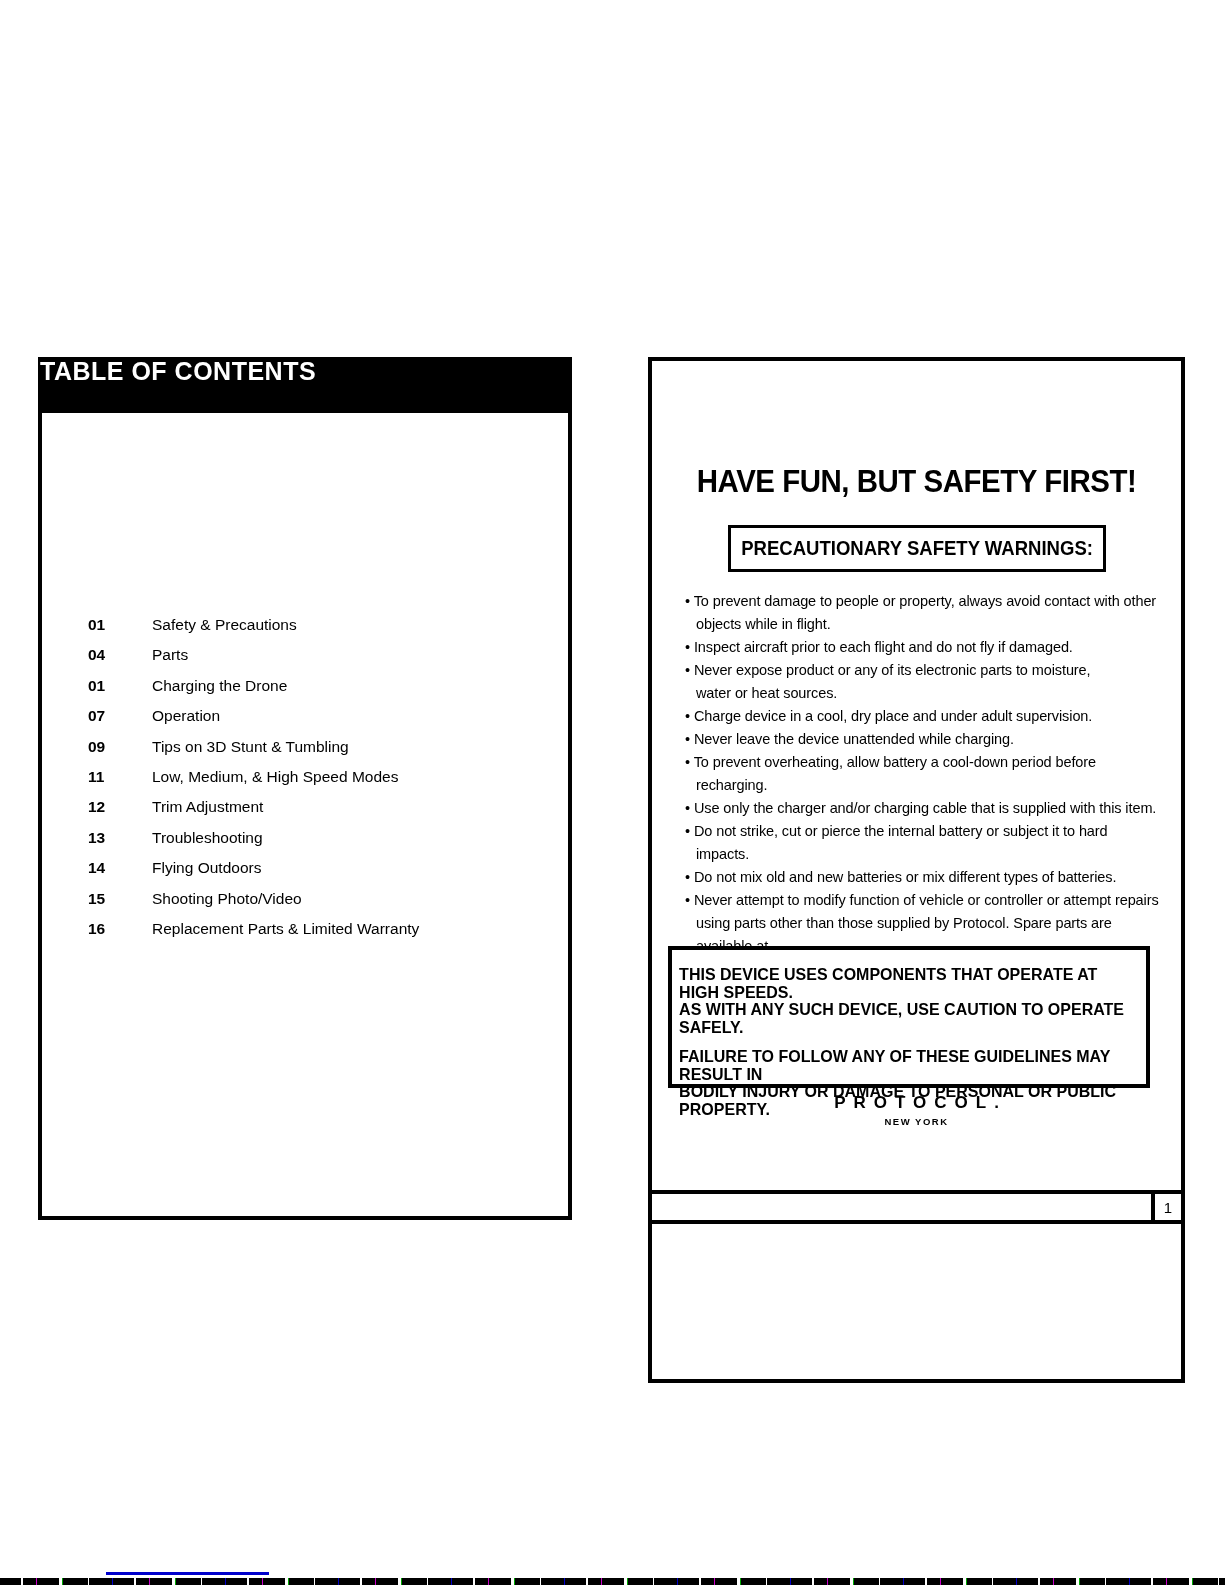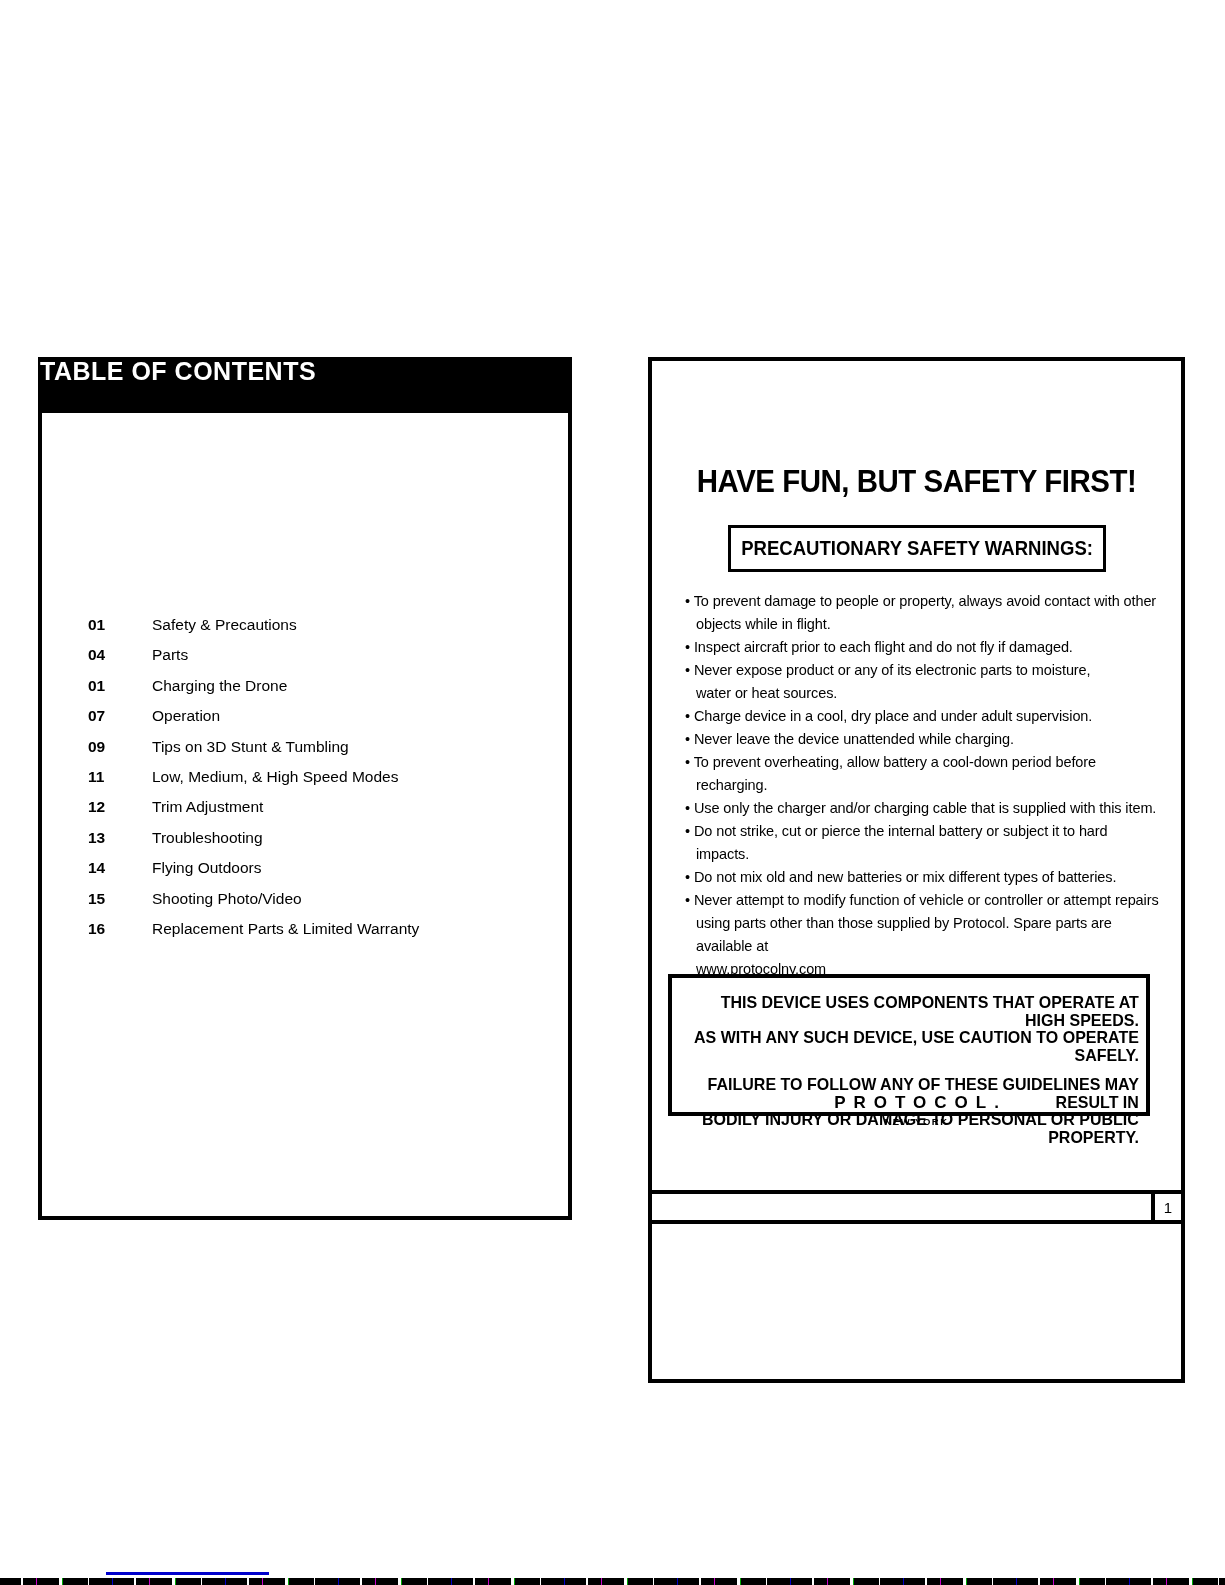--- a/index.html
+++ b/index.html
@@ -42,23 +42,23 @@
   .rp-warn-heading-text {
     font-weight:bold; font-size:19.5px; white-space:nowrap;
     transform:scaleX(0.95);
   }
   .rp-bullets {
     position:absolute; top:229px; left:33px; width:478px;
     font-size:14.5px; line-height:23px; letter-spacing:-0.1px;
   }
   .bullet { white-space:pre-line; padding-left:11px; text-indent:-11px; }
   .rp-warning-box {
-    position:absolute; top:613px; left:16px; width:482px; height:142px;
+    position:absolute; top:585px; left:16px; width:482px; height:142px;
     border:4px solid #000; box-sizing:border-box; background:#fff;
-    text-align:right; padding-top:16px;
+    text-align:left; padding-top:16px;
   }
   .warn-para {
     white-space:pre-line; font-weight:bold; font-size:16.5px; line-height:17.5px;
     transform:scaleX(0.97); transform-origin:center; margin:0;
   }
   .warn-para + .warn-para { margin-top:12px; }
   .rp-brand { position:absolute; top:732px; left:0; width:100%; text-align:center; }
   .brand-name {
     font-weight:bold; font-size:17px; letter-spacing:8px; padding-left:8px;
     white-space:nowrap;

